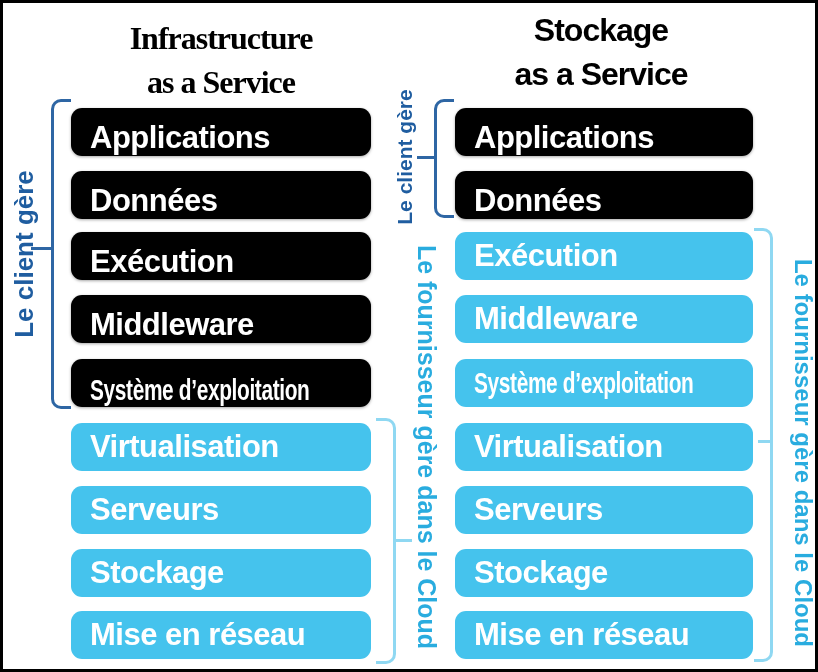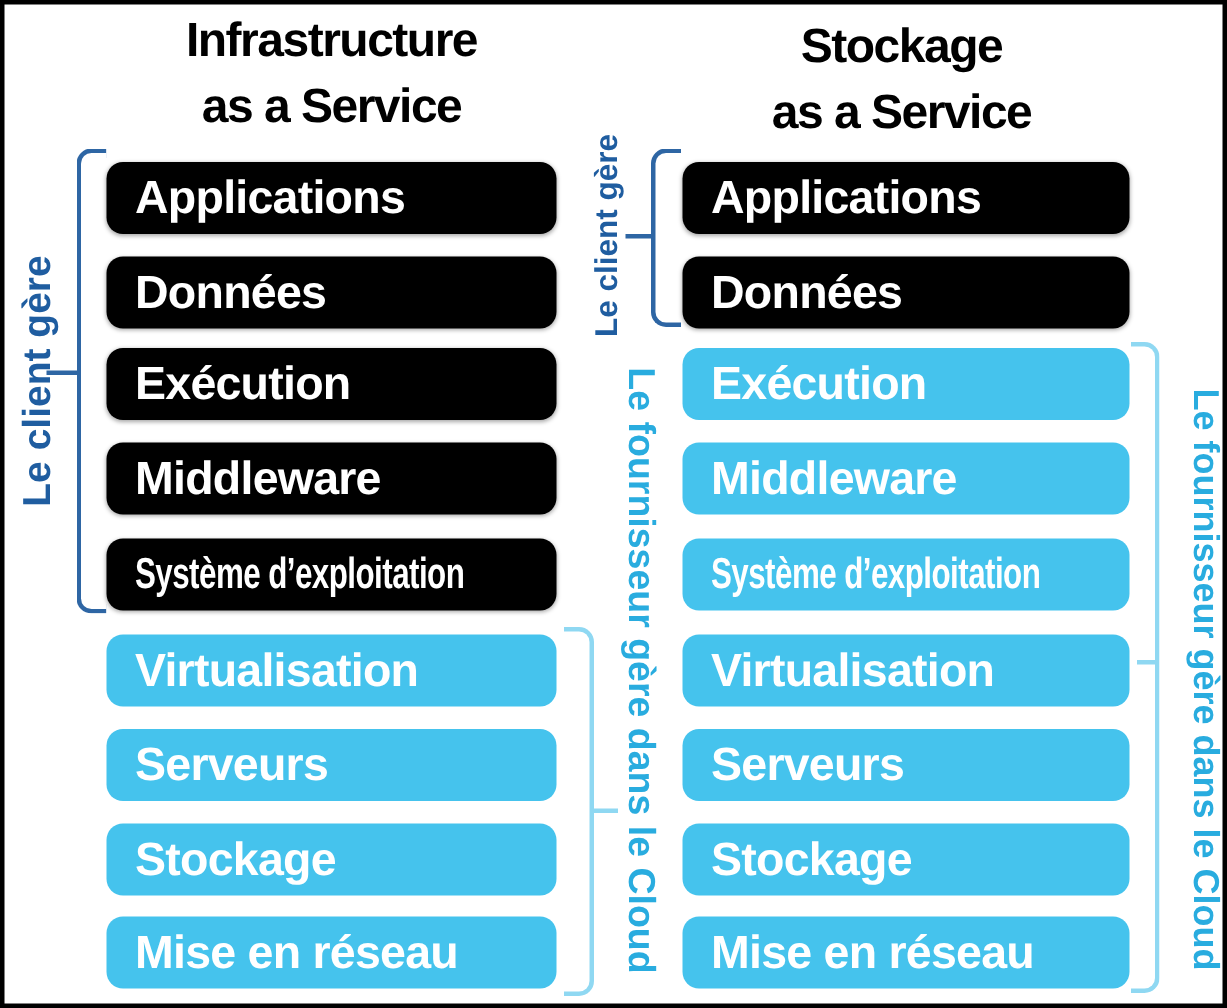--- a/index.html
+++ b/index.html
@@ -9,21 +9,21 @@
     font-family:"Liberation Sans",sans-serif;
   }
   .col-header{
     position:absolute;text-align:center;font-weight:bold;
     color:var(--c-header-text,#000);font-size:32px;line-height:44px;letter-spacing:-1px;
   }
   .box{
     position:absolute;height:48px;border-radius:11px;
     display:flex;align-items:center;padding-left:19px;box-sizing:border-box;
   }
-  .box.type-black{background:var(--c-black-box,#000);box-shadow:0 1px 3px rgba(0,0,0,.35);}
+  .box.type-black{background:var(--c-black-box,#000);box-shadow:0 1px 3px rgba(0,0,0,.35);align-items:flex-end;}
   .box.type-blue{background:var(--c-blue-box,#45c3ed);}
   .box-label{
     color:var(--c-box-text,#fff);font-weight:bold;font-size:31px;letter-spacing:-.5px;
     white-space:nowrap;display:inline-block;transform-origin:left center;
   }
   .box.condensed .box-label{font-size:29px;transform:scaleX(.72);}
   .vlabel{
     position:absolute;font-weight:bold;text-align:center;white-space:nowrap;
   }
   .vlabel.rot-ccw{transform:rotate(-90deg);}
@@ -37,21 +37,21 @@
   .bracket.provider{border-color:var(--c-provider-bracket,#8fd8f2);}
   .tick{position:absolute;height:3px;}
   .tick.client{background:var(--c-client-bracket,#2e66a4);}
   .tick.provider{background:var(--c-provider-bracket,#8fd8f2);}
 </style>
 </head>
 <body>
 
 <div id="stage">
 
-  <div class="col-header" style="left:40px;top:1px;width:356px;">
+  <div class="col-header" style="left:40px;top:13px;width:356px;font-family:Liberation Serif, serif;">
     <div>Infrastructure</div>
     <div>as a Service</div>
   </div>
   <div class="col-header" style="left:428px;top:5px;width:340px;">
     <div>Stockage</div>
     <div>as a Service</div>
   </div>
 
   <div class="box type-black" style="left:68px;top:105px;width:300px;">
       <span class="box-label">Applications</span>

